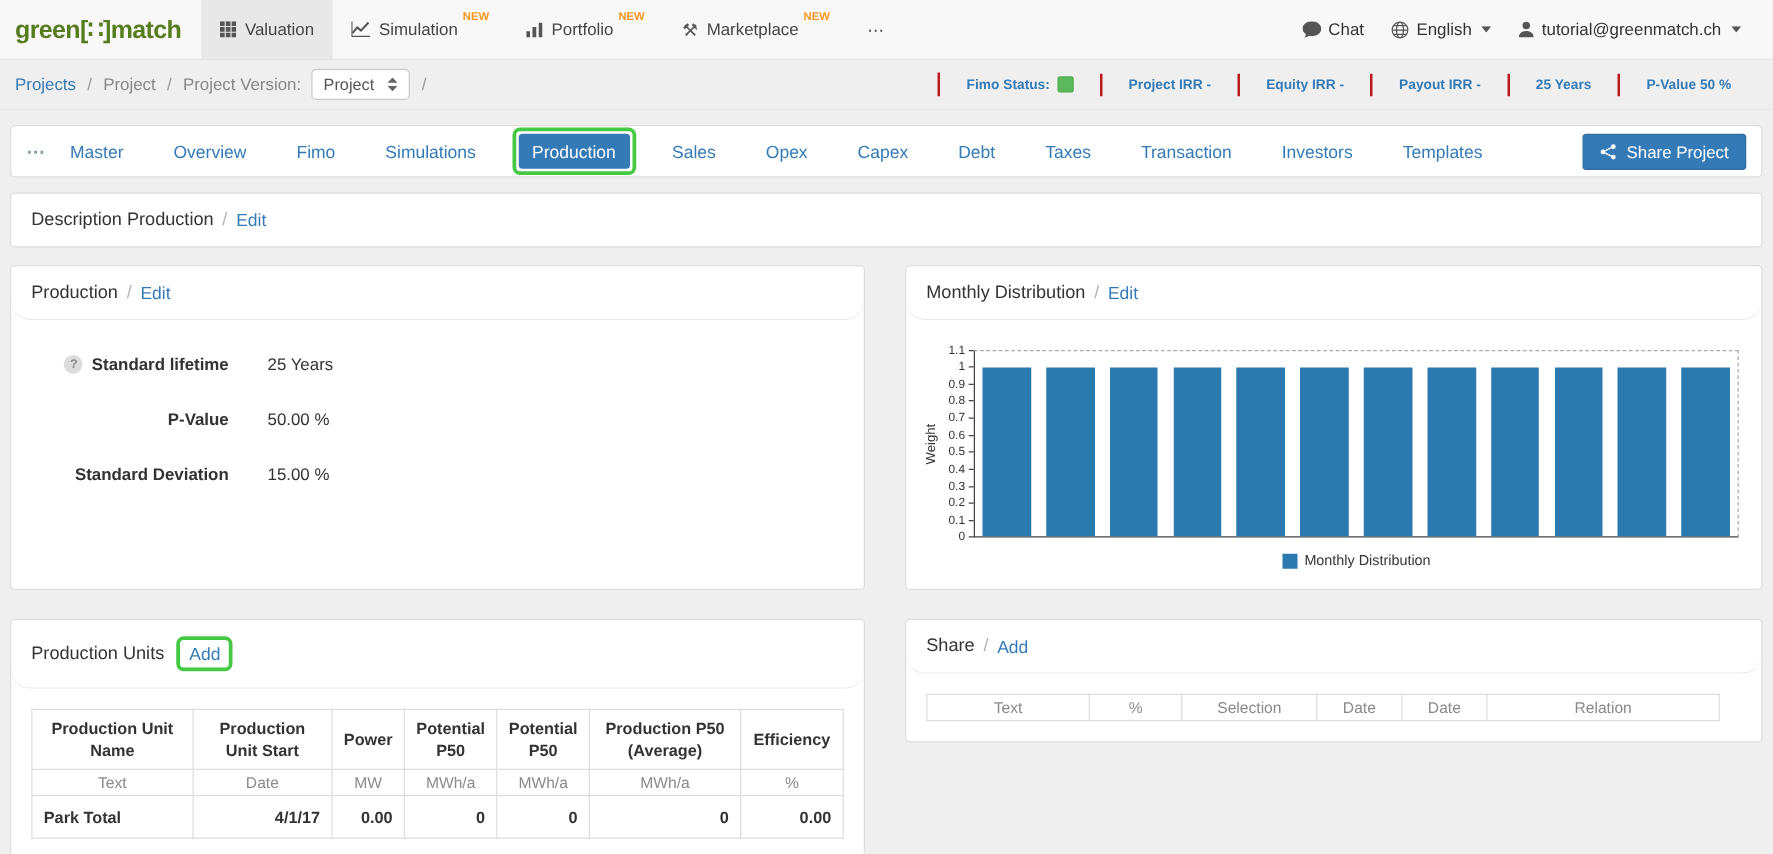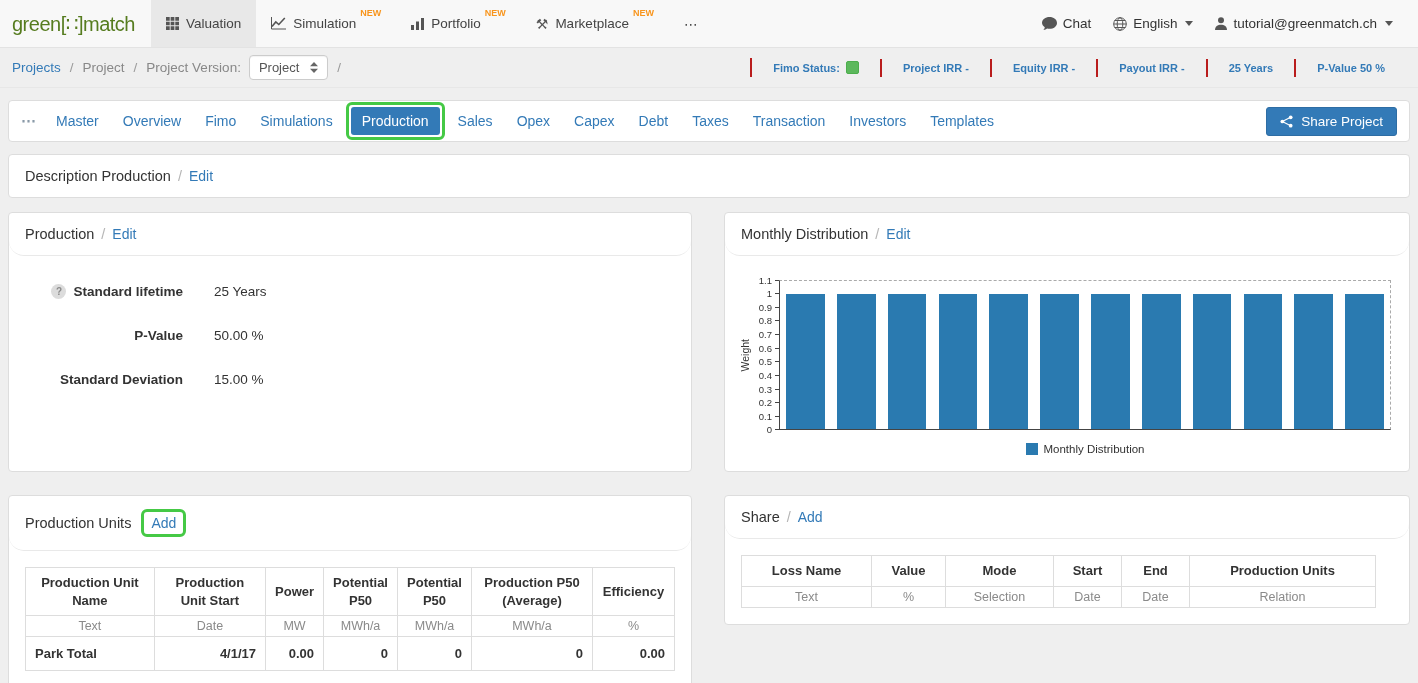--- a/index.html
+++ b/index.html
@@ -2,21 +2,21 @@
 <html style="--annotation: #45c945; --bar-color: #2a7ab0;"><head>
 <meta charset="utf-8">
 <style>
   *{margin:0;padding:0;box-sizing:border-box;}
   html,body{width:1418px;height:683px;overflow:hidden;}
   body{font-family:"Liberation Sans",sans-serif;background:#efefef;color:#333;}
   a{text-decoration:none;cursor:pointer;}
 
   
   .topnav{height:48px;background:#f8f8f8;border-bottom:1px solid #e3e3e3;display:flex;align-items:stretch;}
-  .logo{display:flex;align-items:center;padding:0 16px 0 12px;font-size:20px;font-weight:400;color:#567c1f;letter-spacing:-.5px;}
+  .logo{display:flex;align-items:center;padding:0 16px 0 12px;font-size:20px;font-weight:700;color:#567c1f;letter-spacing:-.5px;}
   .nav-items{display:flex;align-items:stretch;}
   .nav-item{display:flex;align-items:center;gap:7px;padding:0 15px;font-size:13.5px;color:#444;cursor:pointer;}
   .nav-item.active{background:#e8e8e8;}
   .nav-icon{display:inline-flex;color:#555;line-height:0;}
   .new-badge{color:#f8951d;font-size:9px;font-weight:700;align-self:flex-start;margin:8px 0 0 -3px;}
   .nav-right{margin-left:auto;display:flex;align-items:center;padding-right:14px;}
   .nav-link{display:flex;align-items:center;gap:6px;padding:0 11px;font-size:13.5px;color:#333;cursor:pointer;}
   .caret{display:inline-flex;color:#555;margin-left:2px;line-height:0;}
 
   
@@ -24,21 +24,21 @@
   .crumb-link{color:#337ab7;}
   .crumb-sep{margin:0 9px;color:#9a9a9a;}
   .version-select{display:inline-flex;align-items:center;gap:9px;background:#fff;border:1px solid #ccc;border-radius:4px;padding:4px 9px;font-size:13px;color:#555;box-shadow:inset 0 1px 1px rgba(0,0,0,.05);cursor:pointer;margin-left:8px;}
   .statusbar{margin-left:auto;display:flex;align-items:center;}
   .status-item{display:flex;align-items:center;gap:6px;padding:3px 21px;border-left:2px solid #b91c1c;font-size:11px;font-weight:700;color:#337ab7;white-space:nowrap;cursor:pointer;}
   .fimo-indicator{width:13px;height:13px;border-radius:2px;border:1px solid #4cae4c;display:inline-block;}
 
   
   .tabbar{margin:12px 8px 0;background:#fff;border:1px solid #ddd;border-radius:4px;height:42px;display:flex;align-items:center;padding:0 12px;}
   .more-btn{color:#8a9aa8;font-size:15px;font-weight:700;letter-spacing:1px;margin-right:8px;cursor:pointer;}
-  .tabs{display:flex;align-items:center;gap:2px;}
+  .tabs{display:flex;align-items:center;gap:18px;}
   .tab{color:#337ab7;font-size:14px;padding:6px 11px;border-radius:3px;cursor:pointer;white-space:nowrap;}
   .tab.active{background:#337ab7;color:#fff;}
   .annotation-box{display:inline-flex;border:3px solid var(--annotation,#45c945);border-radius:6px;padding:2px;}
   .share-btn{margin-left:auto;display:flex;align-items:center;gap:8px;background:#337ab7;color:#fff;border:1px solid #2e6da4;border-radius:3px;padding:6px 13px;font-size:13.5px;cursor:pointer;}
 
   
   .panel{background:#fff;border:1px solid #ddd;border-radius:4px;}
   .panel-header{display:flex;align-items:center;padding:13px 16px;font-size:14.5px;color:#333;border-radius:15px;}
   .panel-header .sep{color:#b5b5b5;margin:0 7px;}
   .edit-link{color:#337ab7;font-size:14px;}
@@ -442,28 +442,20 @@
         <table class="data-table" id="losses-table">
             <colgroup>
               <col style="width: 130px;">
               <col style="width: 74px;">
               <col style="width: 108px;">
               <col style="width: 68px;">
               <col style="width: 68px;">
               <col style="width: 186px;">
             </colgroup>
             <thead>
-              <tr>
-                <th>Loss Name</th>
-                <th>Value</th>
-                <th>Mode</th>
-                <th>Start</th>
-                <th>End</th>
-                <th>Production Units</th>
-              </tr>
               <tr class="units">
                 <td>Text</td>
                 <td>%</td>
                 <td>Selection</td>
                 <td>Date</td>
                 <td>Date</td>
                 <td>Relation</td>
               </tr>
             </thead>
             <tbody></tbody>

